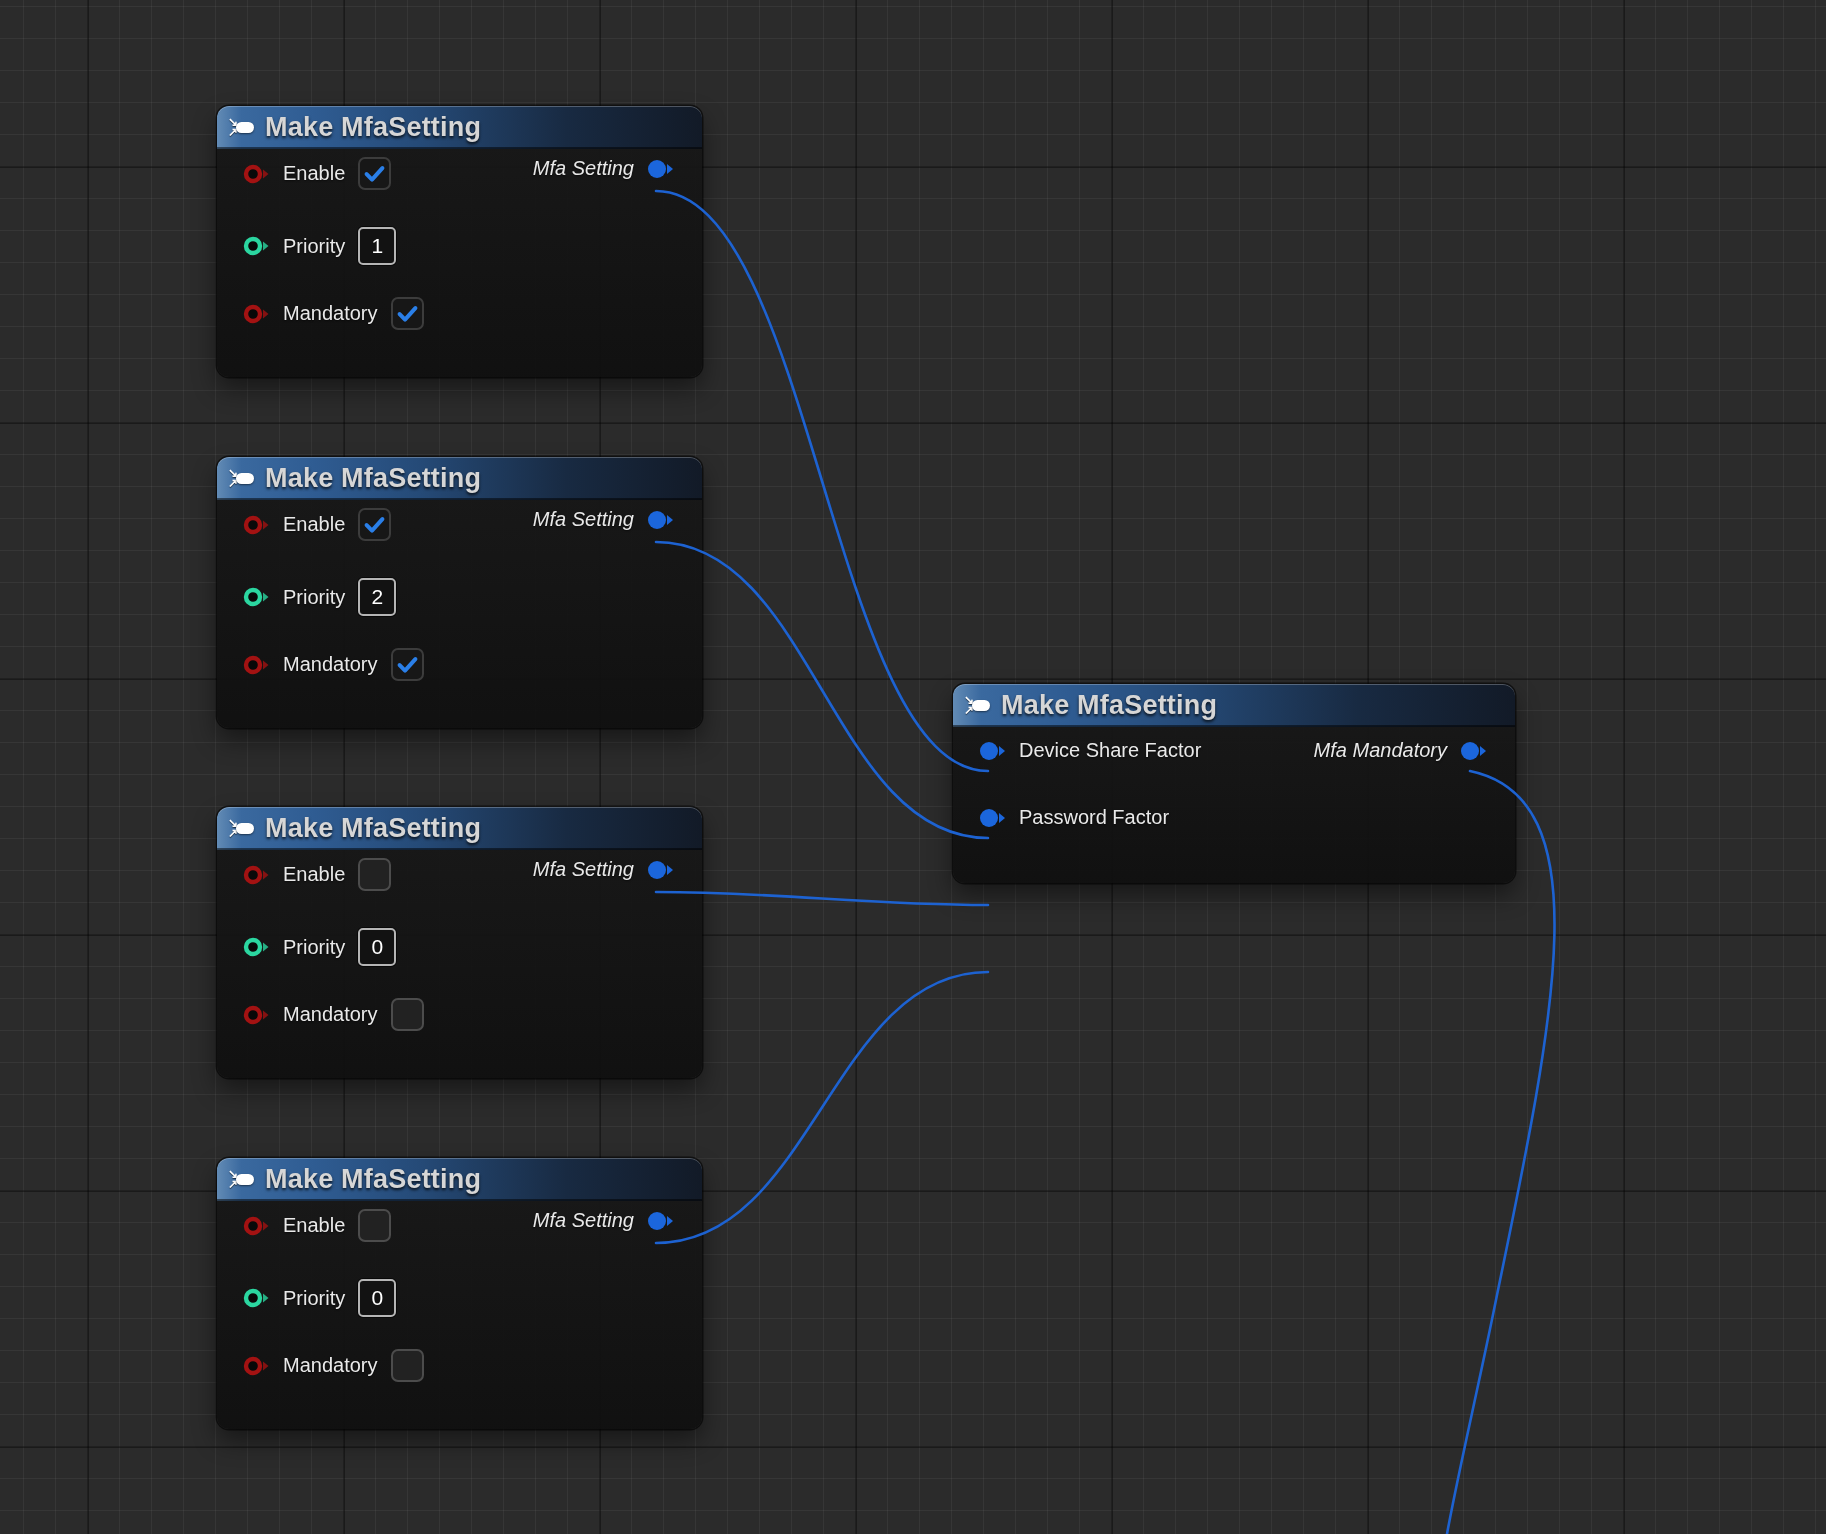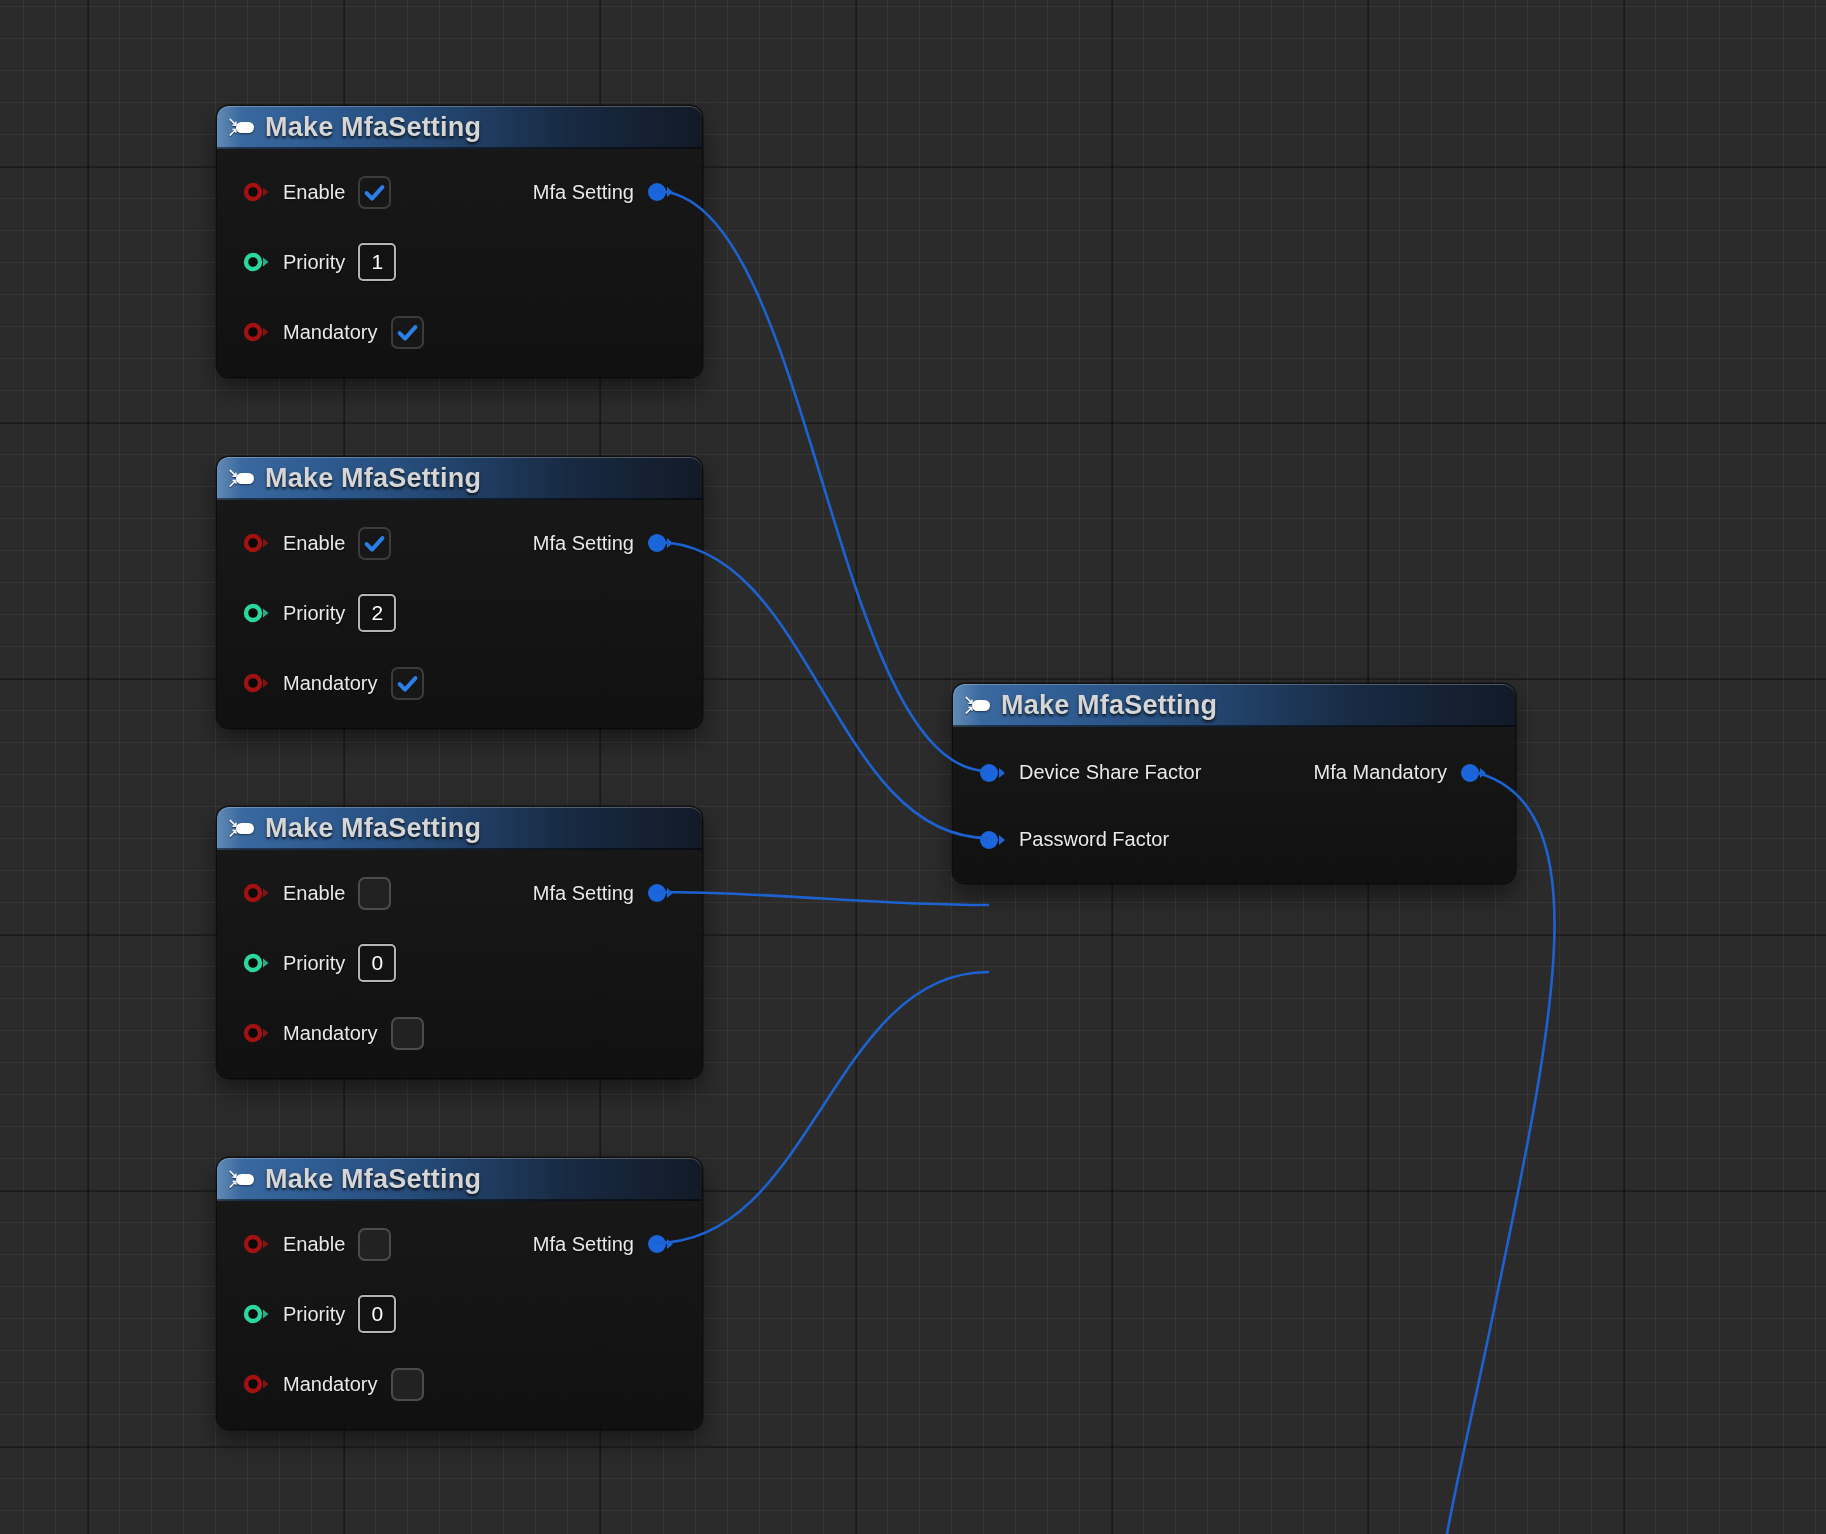--- a/index.html
+++ b/index.html
@@ -28,23 +28,23 @@
     display:flex;align-items:center;gap:11px;padding:0 16px 0 11px;
     background:linear-gradient(to right,#628bb5 0%,#3a699f 5%,#2f5c92 20%,#254a77 42%,#182a42 72%,#121a27 100%);
     box-shadow:inset 0 1px 0 rgba(255,255,255,0.25), inset 0 -1px 0 rgba(0,0,0,0.5);
     border-bottom:1px solid rgba(0,0,0,0.55);
   }
   .nodeicon{display:flex;align-items:center;flex:none;}
   .arrows{display:flex;flex-direction:column;color:#fff;font-size:12px;line-height:10px;font-weight:bold;text-shadow:0 1px 1px rgba(0,0,0,.6);}
   .pill{width:18px;height:11px;background:#fff;border-radius:6px;margin-left:-2px;box-shadow:0 1px 2px rgba(0,0,0,.5);}
   .ntitle{font-size:27px;font-weight:bold;color:#d6d6d6;text-shadow:0 2px 3px rgba(0,0,0,0.8);letter-spacing:0.2px;white-space:nowrap;}
   .nbody{padding-bottom:10px;}
-  .row{display:flex;align-items:center;justify-content:space-between;padding:0 28px 0 25px;}
+  .row{display:flex;align-items:flex-start;justify-content:space-between;padding:0 28px 0 25px;}
   .rleft{display:flex;align-items:center;gap:13px;min-width:0;}
-  .rright{display:flex;align-items:center;gap:12px;margin-left:48px;}
+  .rright{display:flex;align-items:center;gap:12px;margin-left:48px;font-style:italic;}
   .plabel{font-size:20px;color:#e9e9e9;white-space:nowrap;text-shadow:0 1px 2px rgba(0,0,0,.6);}
   .pin{display:flex;align-items:center;flex:none;}
   .cb{
     width:33px;height:33px;border-radius:7px;box-sizing:border-box;
     background:#171717;border:2px solid #3c3c3c;
     display:flex;align-items:center;justify-content:center;flex:none;
   }
   .cb.empty{background:#222222;border-color:#4c4c4c;}
   .nb{
     min-width:24px;height:34px;padding:0 5px;box-sizing:content-box;

